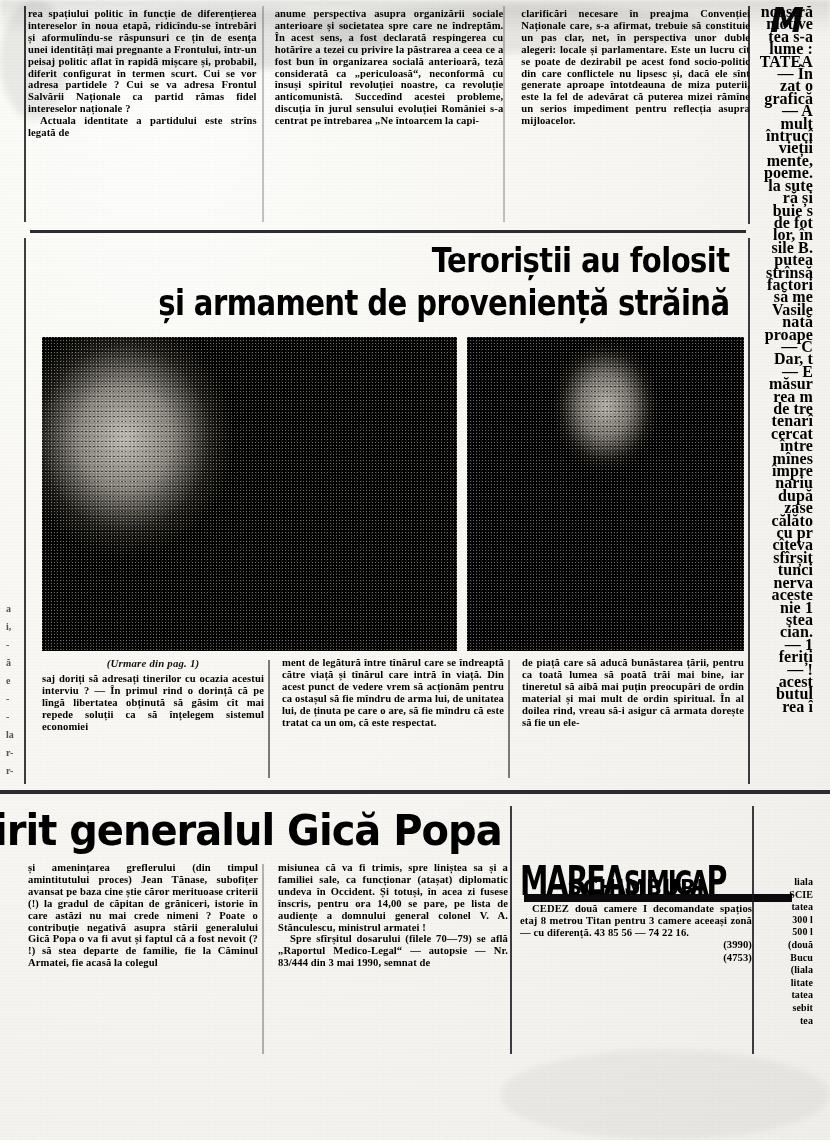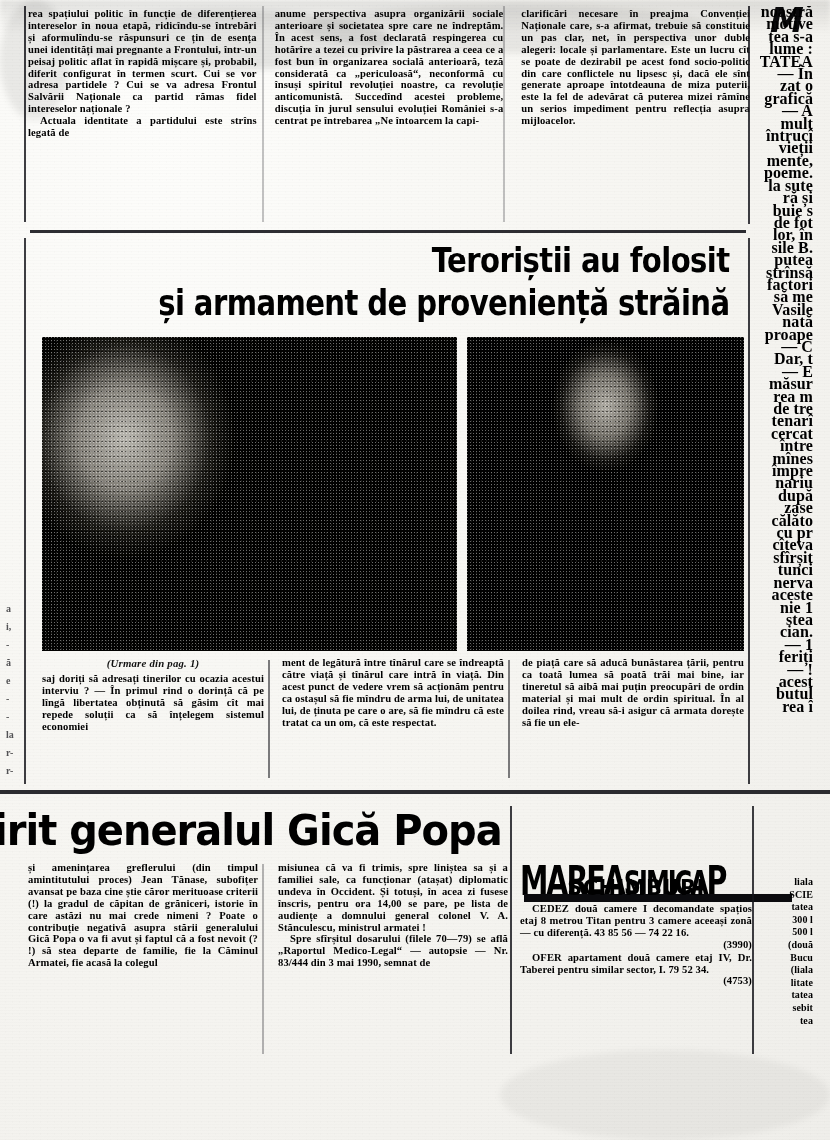--- a/index.html
+++ b/index.html
@@ -416,21 +416,20 @@
   <div class="vrule" style="left:752px; top:806px; height:248px;"></div>
 
   <div class="ads">
     <h2>SCHIMBURI</h2>
     <div class="news">
       <div class="ad-item">
         <p class="ind">CEDEZ două camere I decomandate spațios etaj 8 metrou Titan pentru 3 camere aceeași zonă — cu diferență. 43 85 56 — 74 22 16.</p>
         <span class="ad-ref">(3990)</span>
       </div>
       <div class="ad-item">
-        <p class="ind">OFER apartament două camere etaj IV, Dr. Taberei pentru similar sector, I.   79 52 34.</p>
         <span class="ad-ref">(4753)</span>
       </div>
     </div>
   </div>
 
   <div class="corner-logo">
     <div class="glyph">M</div>
   </div>
 
   <div class="edge-right">

